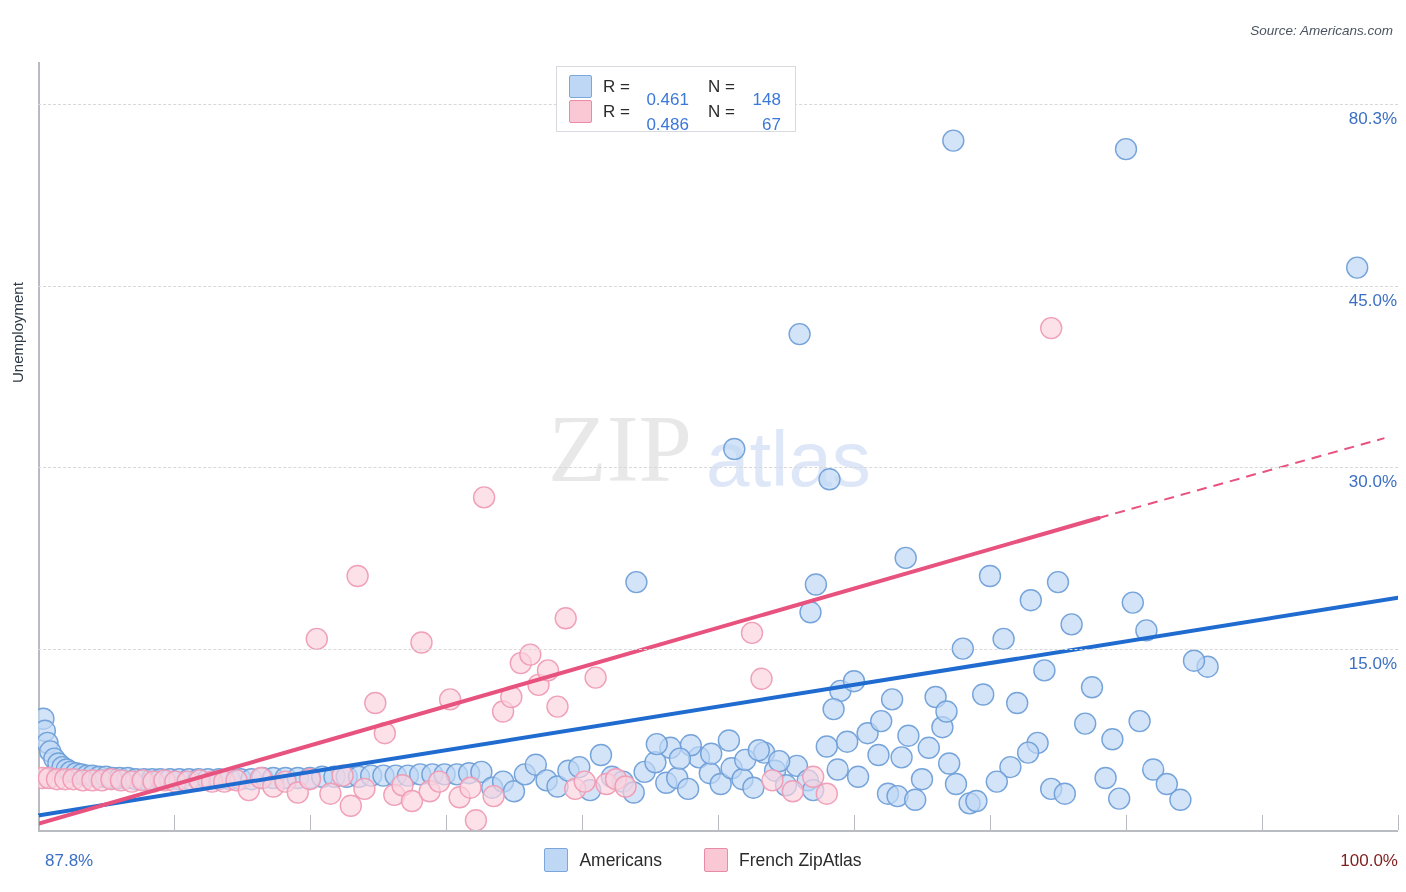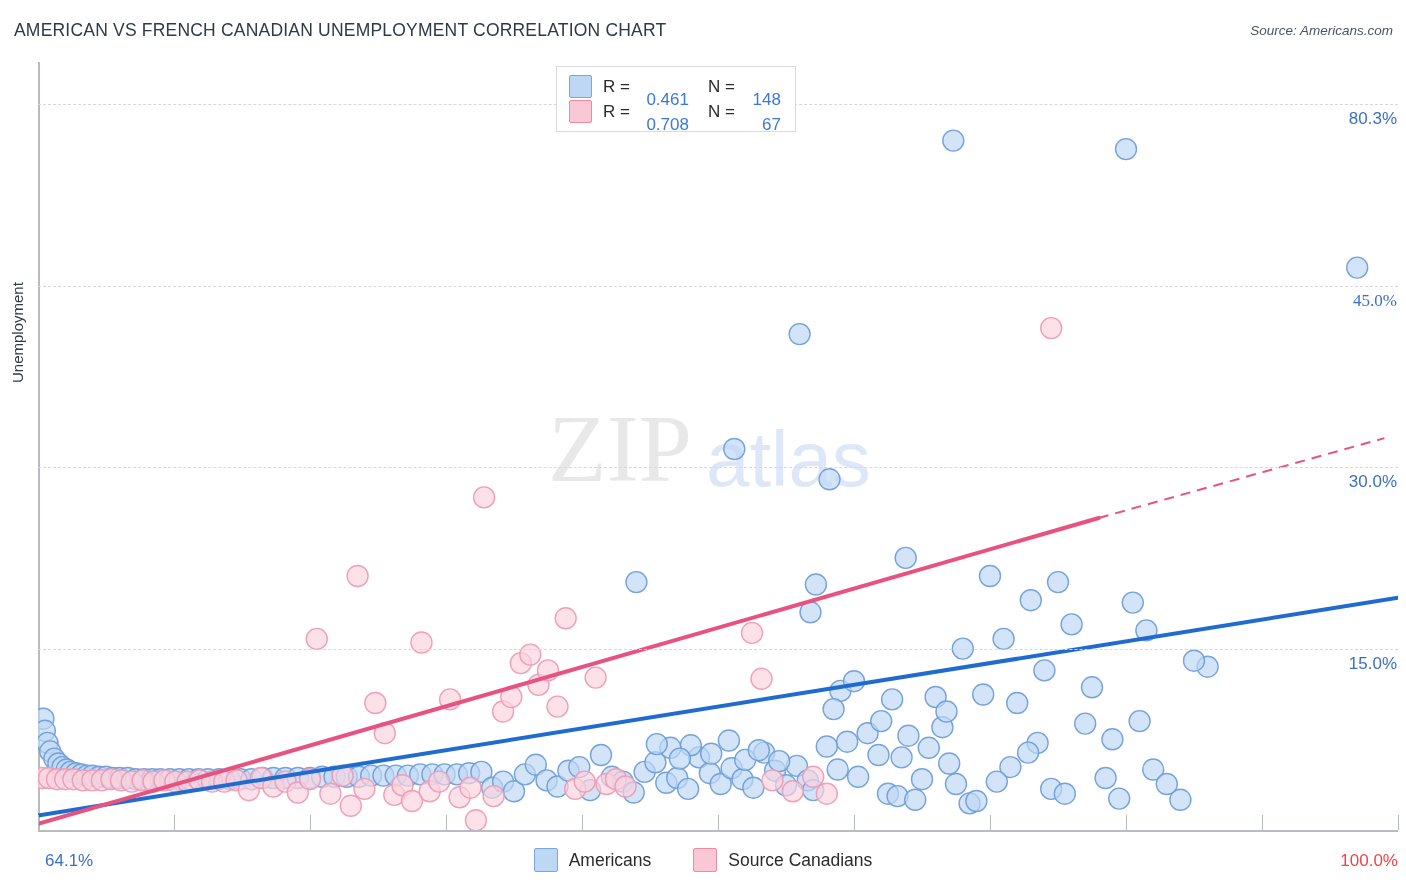--- a/index.html
+++ b/index.html
@@ -92,21 +92,21 @@
     left: 45px;
     top: 851px;
     font-size: 17px;
     color: #3b6fc4;
   }
   #x-max-label {
     position: absolute;
     right: 8px;
     top: 851px;
     font-size: 17px;
-    color: #ef4444;
+    color: #7f1d1d;
   }
   #watermark {
     position: absolute;
     left: 548px;
     top: 404px;
     width: 350px;
     height: 90px;
     pointer-events: none;
   }
   #wm-zip {
@@ -188,21 +188,20 @@
     font-size: 17.5px;
     color: #2b2b2b;
   }
   svg { display: block; }
 </style>
 </head>
 <body>
 
 <div id="root">
 
-  <div id="chart-title">AMERICAN VS FRENCH CANADIAN UNEMPLOYMENT CORRELATION CHART</div>
   <div id="source-label">Source: Americans.com</div>
 
   <div id="watermark">
     <span id="wm-zip">ZIP</span>
     <span id="wm-atlas">atlas</span>
   </div>
 
   <div id="y-axis-line"></div>
   <div id="x-axis-line"></div>
 
@@ -452,50 +451,50 @@
       <div class="xtick" style="left: 582px;"></div>
       <div class="xtick" style="left: 718px;"></div>
       <div class="xtick" style="left: 854px;"></div>
       <div class="xtick" style="left: 990px;"></div>
       <div class="xtick" style="left: 1126px;"></div>
       <div class="xtick" style="left: 1262px;"></div>
       <div class="xtick" style="left: 1398px;"></div>
     </div>
   <div id="ylabels-layer">
       <div class="ylabel-val" style="top: 109.331px;">80.3%</div>
-      <div class="ylabel-val" style="top: 290.748px; font-family: Liberation Serif, serif;">45.0%</div>
+      <div class="ylabel-val" style="top: 290.748px;">45.0%</div>
       <div class="ylabel-val" style="top: 472.165px; margin-left: 12px;">30.0%</div>
       <div class="ylabel-val" style="top: 653.583px;">15.0%</div>
     </div>
 
   <div id="y-axis-title">Unemployment</div>
-  <div id="x-min-label">64.1%</div>
+  <div id="x-min-label">87.8%</div>
   <div id="x-max-label">100.0%</div>
 
   <div id="stats-legend">
     <div class="stat-row">
       <span class="swatch sw-blue"></span>
       <span class="stat-lbl">R =</span>
       <span class="stat-num rnum">0.461</span>
       <span class="stat-lbl nlbl">N =</span>
       <span class="stat-num nnum">148</span>
     </div>
     <div class="stat-row">
       <span class="swatch sw-pink"></span>
       <span class="stat-lbl">R =</span>
-      <span class="stat-num rnum">0.708</span>
+      <span class="stat-num rnum">0.486</span>
       <span class="stat-lbl nlbl">N =</span>
       <span class="stat-num nnum">67</span>
     </div>
   </div>
 
   <div id="series-legend">
     <div class="legend-entry">
       <span class="legend-swatch" style="background:#bed7f5;border:1px solid #7ba7dd;"></span>
       <span class="legend-text">Americans</span>
     </div>
     <div class="legend-entry">
       <span class="legend-swatch" style="background:#fac7d5;border:1px solid #e98aa6;"></span>
-      <span class="legend-text">Source Canadians</span>
+      <span class="legend-text">French ZipAtlas</span>
     </div>
   </div>
 
 </div>
 
 </body></html>

